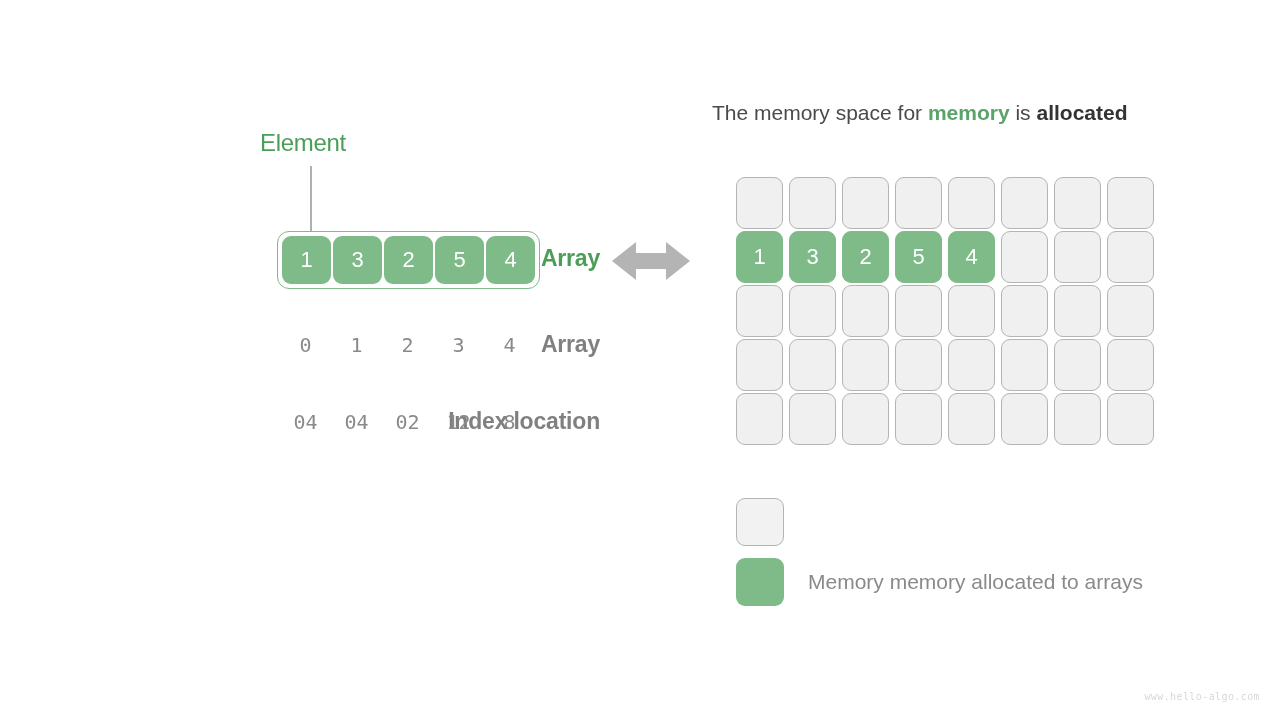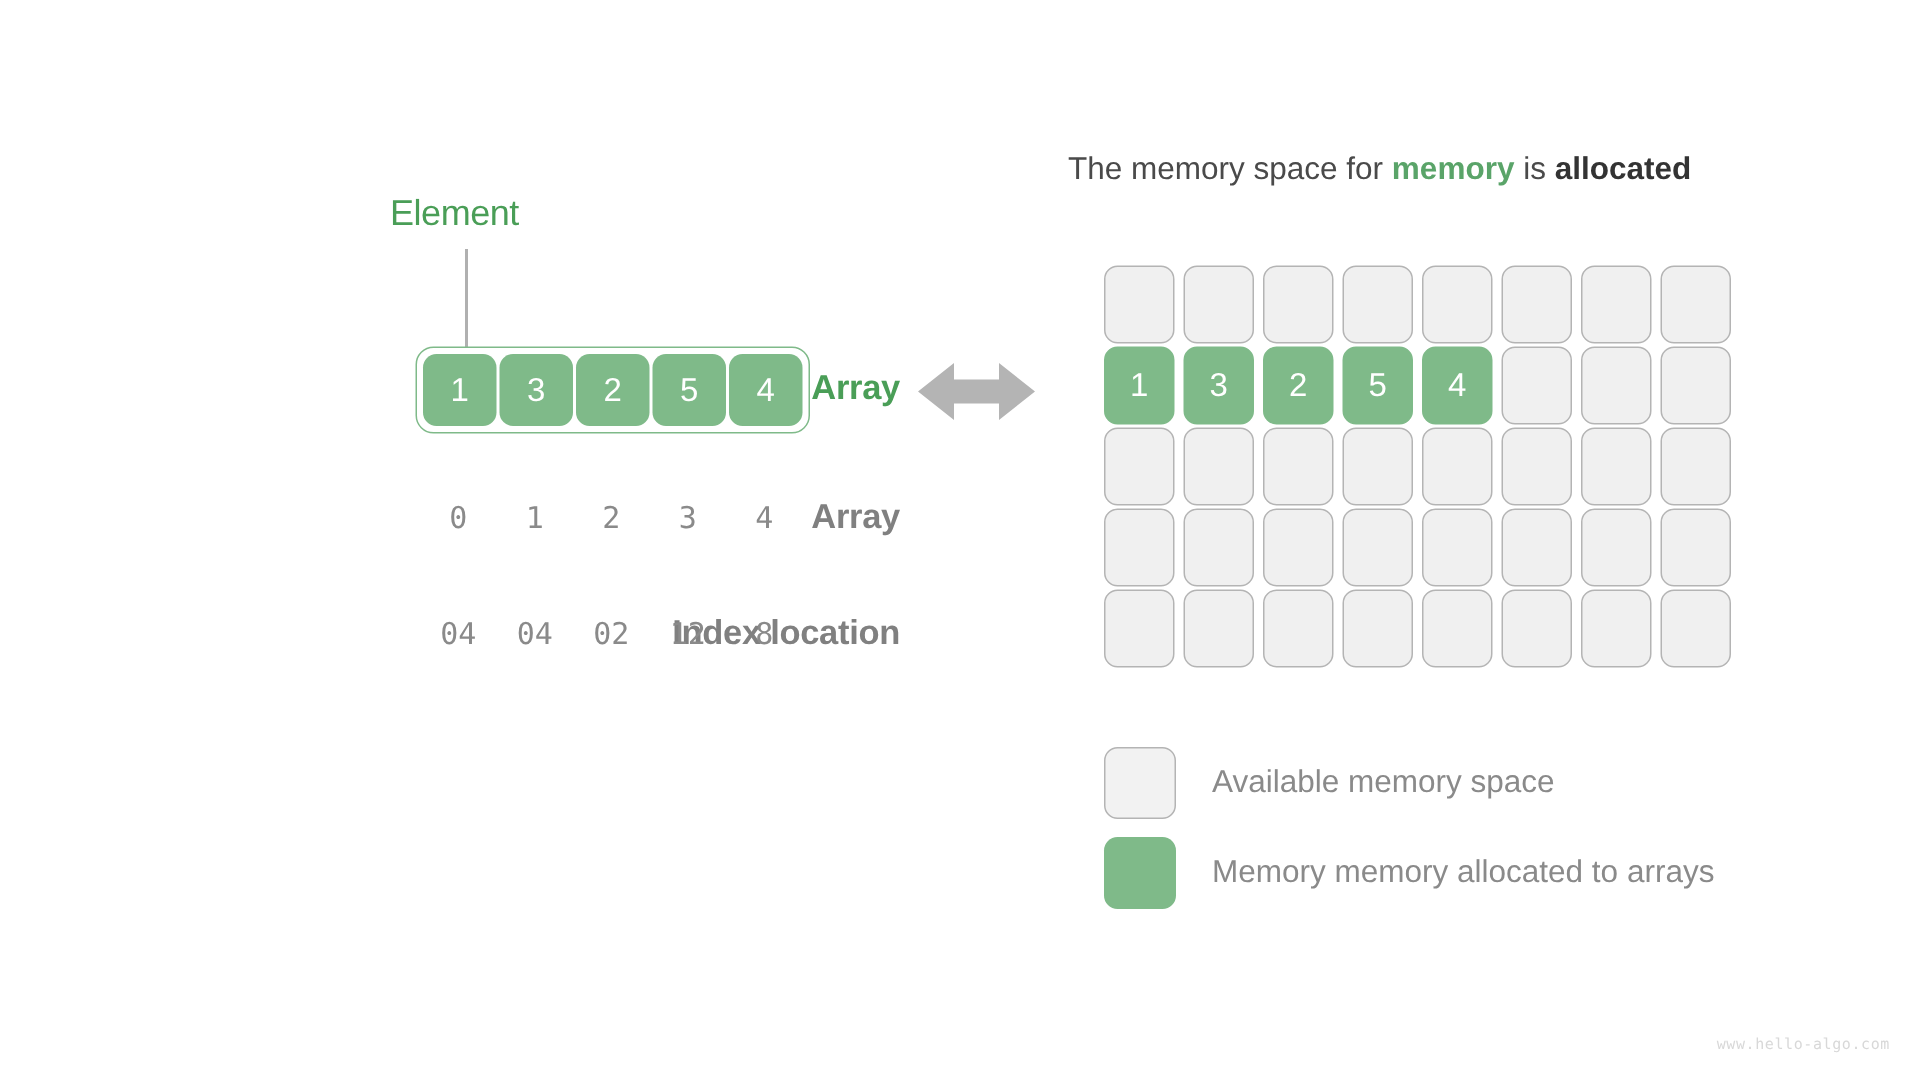--- a/index.html
+++ b/index.html
@@ -292,21 +292,20 @@
       <div class="mem-cell"></div>
       <div class="mem-cell"></div>
       <div class="mem-cell"></div>
       <div class="mem-cell"></div>
       <div class="mem-cell"></div>
     </div>
 
   <div id="memory-legend">
       <div class="legend-row">
         <div class="legend-swatch available"></div>
-        <div class="legend-text">Available memory space</div>
       </div>
       <div class="legend-row">
         <div class="legend-swatch allocated"></div>
         <div class="legend-text">Memory memory allocated to arrays</div>
       </div>
     </div>
 </div>
 
 <div id="watermark">www.hello-algo.com</div>
 

